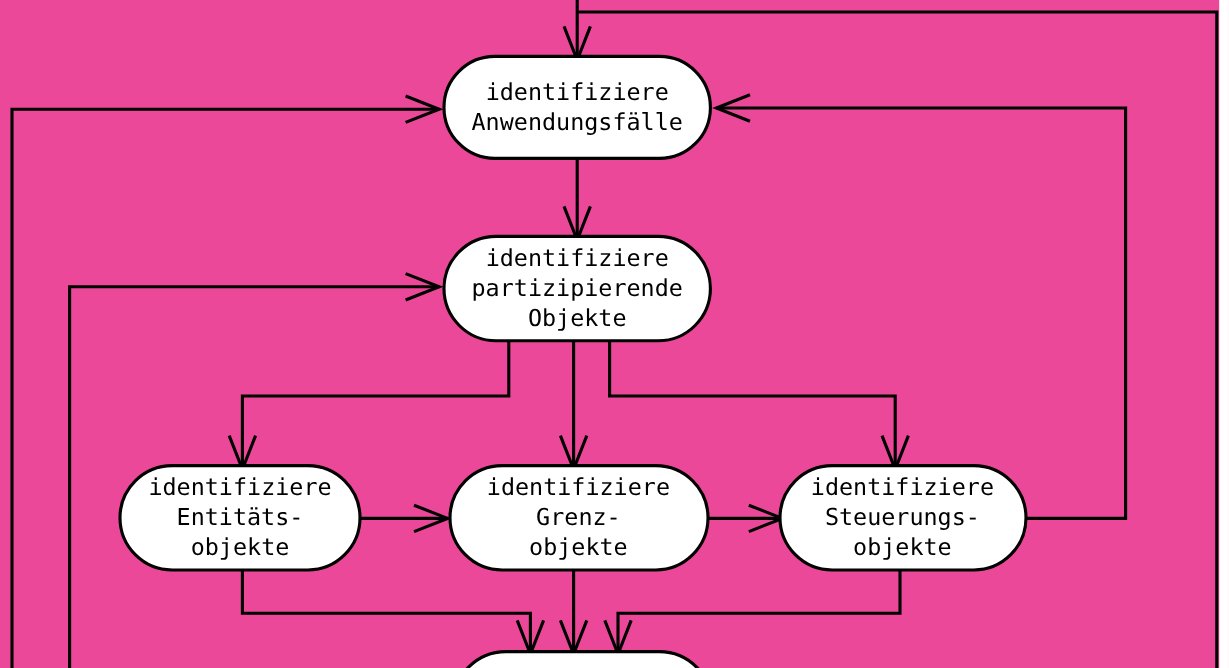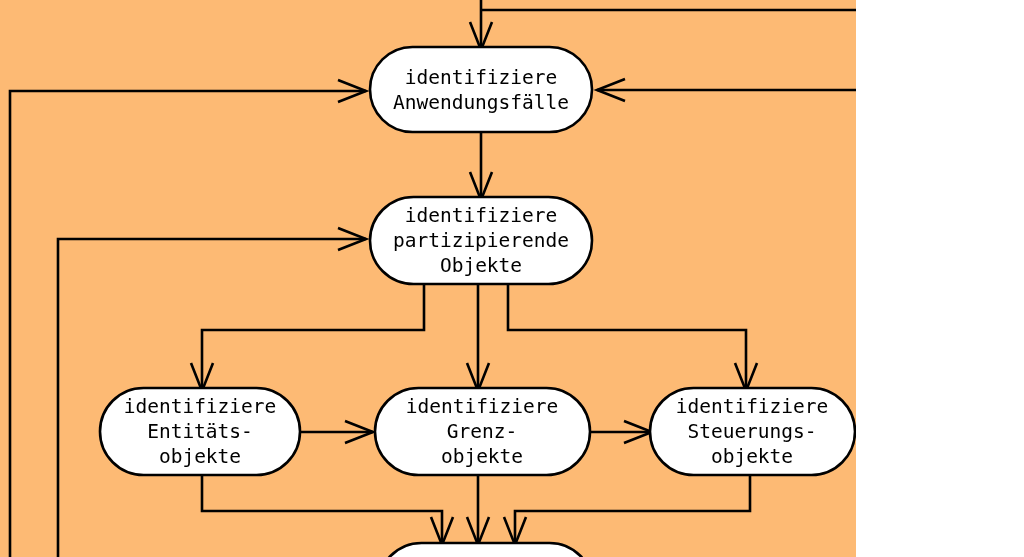--- a/index.html
+++ b/index.html
@@ -3,23 +3,23 @@
 <meta charset="utf-8">
 <title>Flowchart</title>
 <style>
   html, body {
     margin: 0;
     padding: 0;
     background: #ffffff;
   }
   #diagram-root {
     position: relative;
-    width: 856px;
+    width: 1016px;
     height: 557px;
-    background: #fdba74;
+    background: #ec4899;
     overflow: hidden;
     font-family: "DejaVu Sans Mono", "Liberation Mono", monospace;
   }
   svg.flow {
     position: absolute;
     top: 0;
     left: 0;
     width: 1024px;
     height: 557px;
     display: block;

